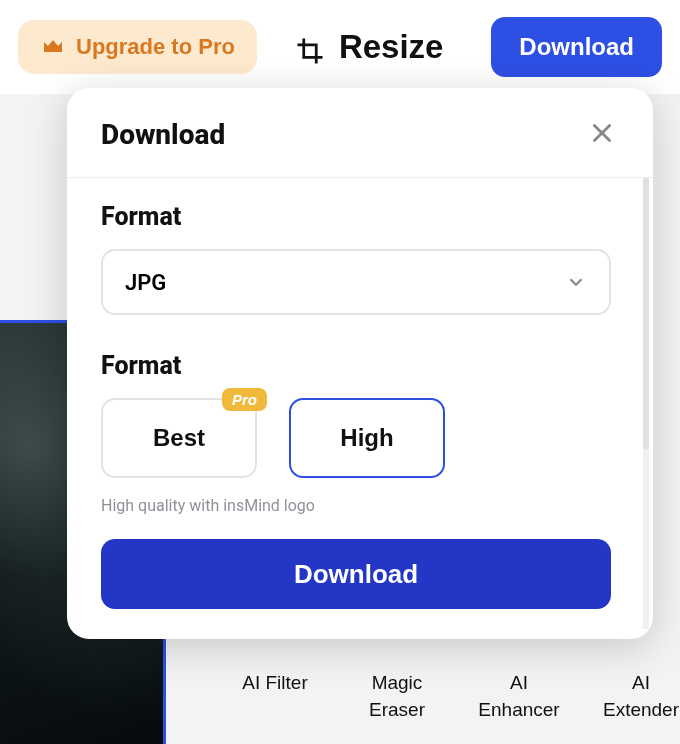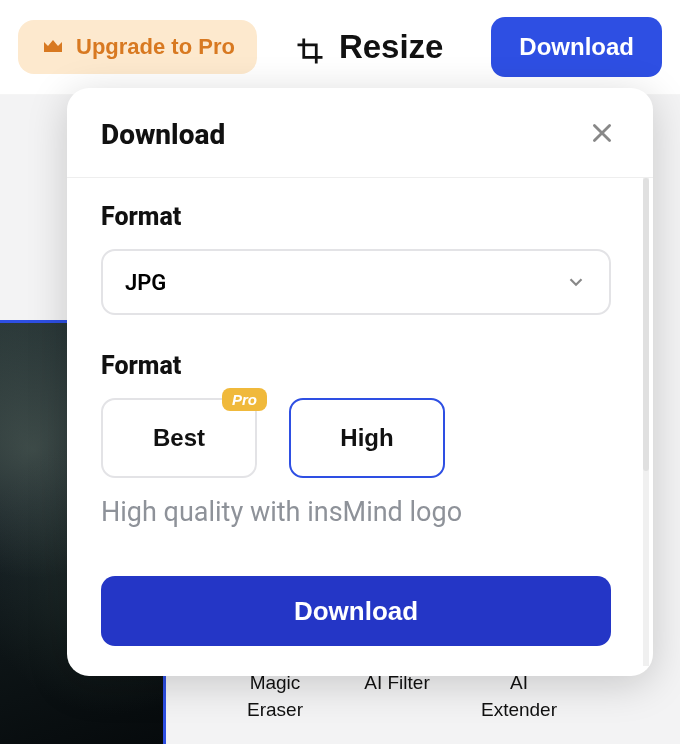--- a/index.html
+++ b/index.html
@@ -146,21 +146,21 @@
     display:flex; align-items:center; justify-content:center;
     cursor:pointer;
   }
   .quality-btn.selected { border-color:#2e4fe3; }
   .badge-pro {
     position:absolute; top:-12px; right:-12px;
     background:#f0b93b; color:#fff;
     font-size:15px; font-style:italic; font-weight:800;
     padding: 3px 10px; border-radius: 8px;
   }
-  .quality-note { font-size: 27px; color:#8e9299; margin-bottom: 48px; }
+  .quality-note { font-size: 16px; color:#8e9299; margin-bottom: 24px; }
 
   .download-main-btn {
     width: 510px; height: 70px;
     background:#2436c6; color:#fff;
     font-size: 26px; font-weight:700;
     border:none; border-radius: 14px;
     cursor:pointer;
   }
 
   .scroll-indicator {
@@ -192,24 +192,27 @@
   <button class="download-top-btn">
     <span>Download</span>
   </button>
 </div>
 
 <div class="canvas-wrap">
   <div class="canvas-img"></div>
 
   <div class="tool-strip">
     <button class="tool-item">
+      <span>AI Filter</span>
+    </button>
+    <button class="tool-item">
       <span>Magic Eraser</span>
     </button>
     <button class="tool-item">
-      <span>AI Filter</span>
+      <span>AI Enhancer</span>
     </button>
     <button class="tool-item">
       <span>AI Extender</span>
     </button>
   </div>
 </div>
 
 <div class="modal">
   <div class="modal-head">
     <span class="modal-title">Download</span>

